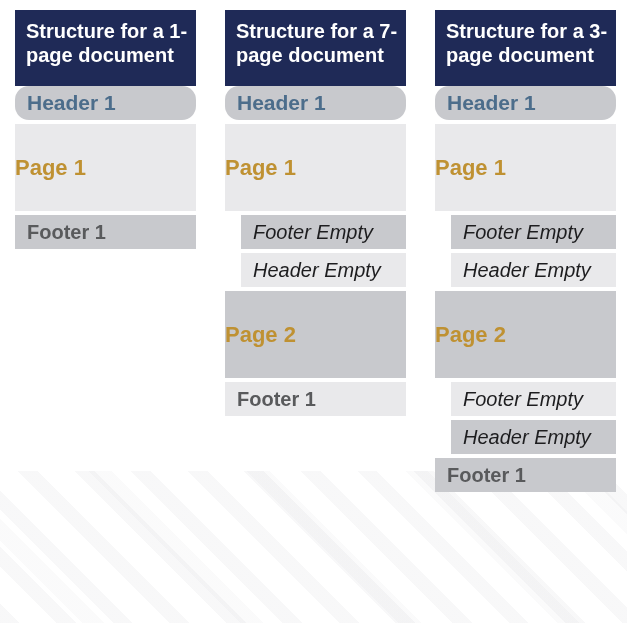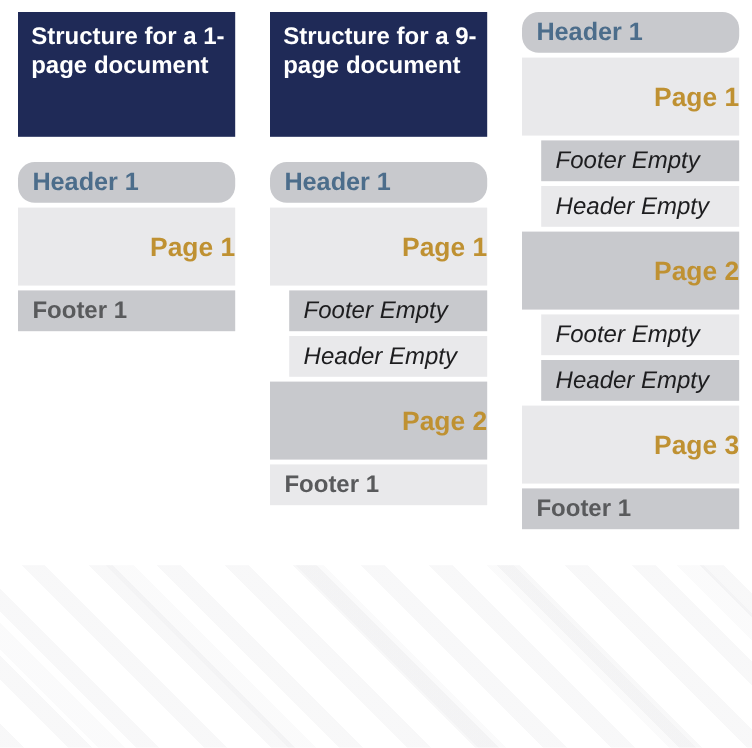--- a/index.html
+++ b/index.html
@@ -42,39 +42,39 @@
   }
 
   .column {
     width: 181px;
     display: flex;
     flex-direction: column;
   }
 
   .title {
     box-sizing: border-box;
-    height: 104px;
+    height: 76px;
     background: var(--navy);
     color: var(--title-text);
     font-weight: 700;
     font-size: 20px;
     line-height: 24px;
     padding: 9px 8px 9px 11px;
-    margin-bottom: 21px;
+    margin-bottom: 0;
   }
 
   .row {
     box-sizing: border-box;
     margin-bottom: 4px;
     display: flex;
     align-items: center;
     padding: 0 12px;
   }
   .row.small { height: 34px; }
-  .row.page  { height: 65px; justify-content: flex-end; padding: 0; }
+  .row.page  { height: 87px; justify-content: flex-start; padding: 0; }
 
   .shade-a { background: var(--row-dark); }
   .shade-b { background: var(--row-light); }
 
   .k-header { color: var(--steel);       font-weight: 700; font-size: 21px; border-radius: 14px; }
   .k-footer { color: var(--footer-text); font-weight: 700; font-size: 20px; }
   .k-page   { color: var(--gold);        font-weight: 700; font-size: 22px; }
   .k-empty  { color: var(--empty-text);  font-weight: 400; font-size: 20px; font-style: italic; margin-left: 16px; }
 </style>
 </head>
@@ -89,41 +89,42 @@
         <span>Header 1</span>
       </div>
       <div class="row page shade-b k-page">
         <span>Page 1</span>
       </div>
       <div class="row small shade-a k-footer">
         <span>Footer 1</span>
       </div>
     </div>
     <div class="column">
-      <div class="title">Structure for a 9-page document</div>
+      <div class="title">Structure for a 7-page document</div>
       <div class="row small shade-a k-header">
         <span>Header 1</span>
       </div>
       <div class="row page shade-b k-page">
         <span>Page 1</span>
       </div>
       <div class="row small shade-a k-empty">
         <span>Footer Empty</span>
       </div>
       <div class="row small shade-b k-empty">
         <span>Header Empty</span>
       </div>
       <div class="row page shade-a k-page">
         <span>Page 2</span>
       </div>
       <div class="row small shade-b k-footer">
         <span>Footer 1</span>
       </div>
     </div>
     <div class="column">
+      <div class="title">Structure for a 3-page document</div>
       <div class="row small shade-a k-header">
         <span>Header 1</span>
       </div>
       <div class="row page shade-b k-page">
         <span>Page 1</span>
       </div>
       <div class="row small shade-a k-empty">
         <span>Footer Empty</span>
       </div>
       <div class="row small shade-b k-empty">
@@ -131,20 +132,17 @@
       </div>
       <div class="row page shade-a k-page">
         <span>Page 2</span>
       </div>
       <div class="row small shade-b k-empty">
         <span>Footer Empty</span>
       </div>
       <div class="row small shade-a k-empty">
         <span>Header Empty</span>
       </div>
-      <div class="row page shade-b k-page">
-        <span>Page 3</span>
-      </div>
       <div class="row small shade-a k-footer">
         <span>Footer 1</span>
       </div>
     </div>
   </div>
 
 </body></html>

